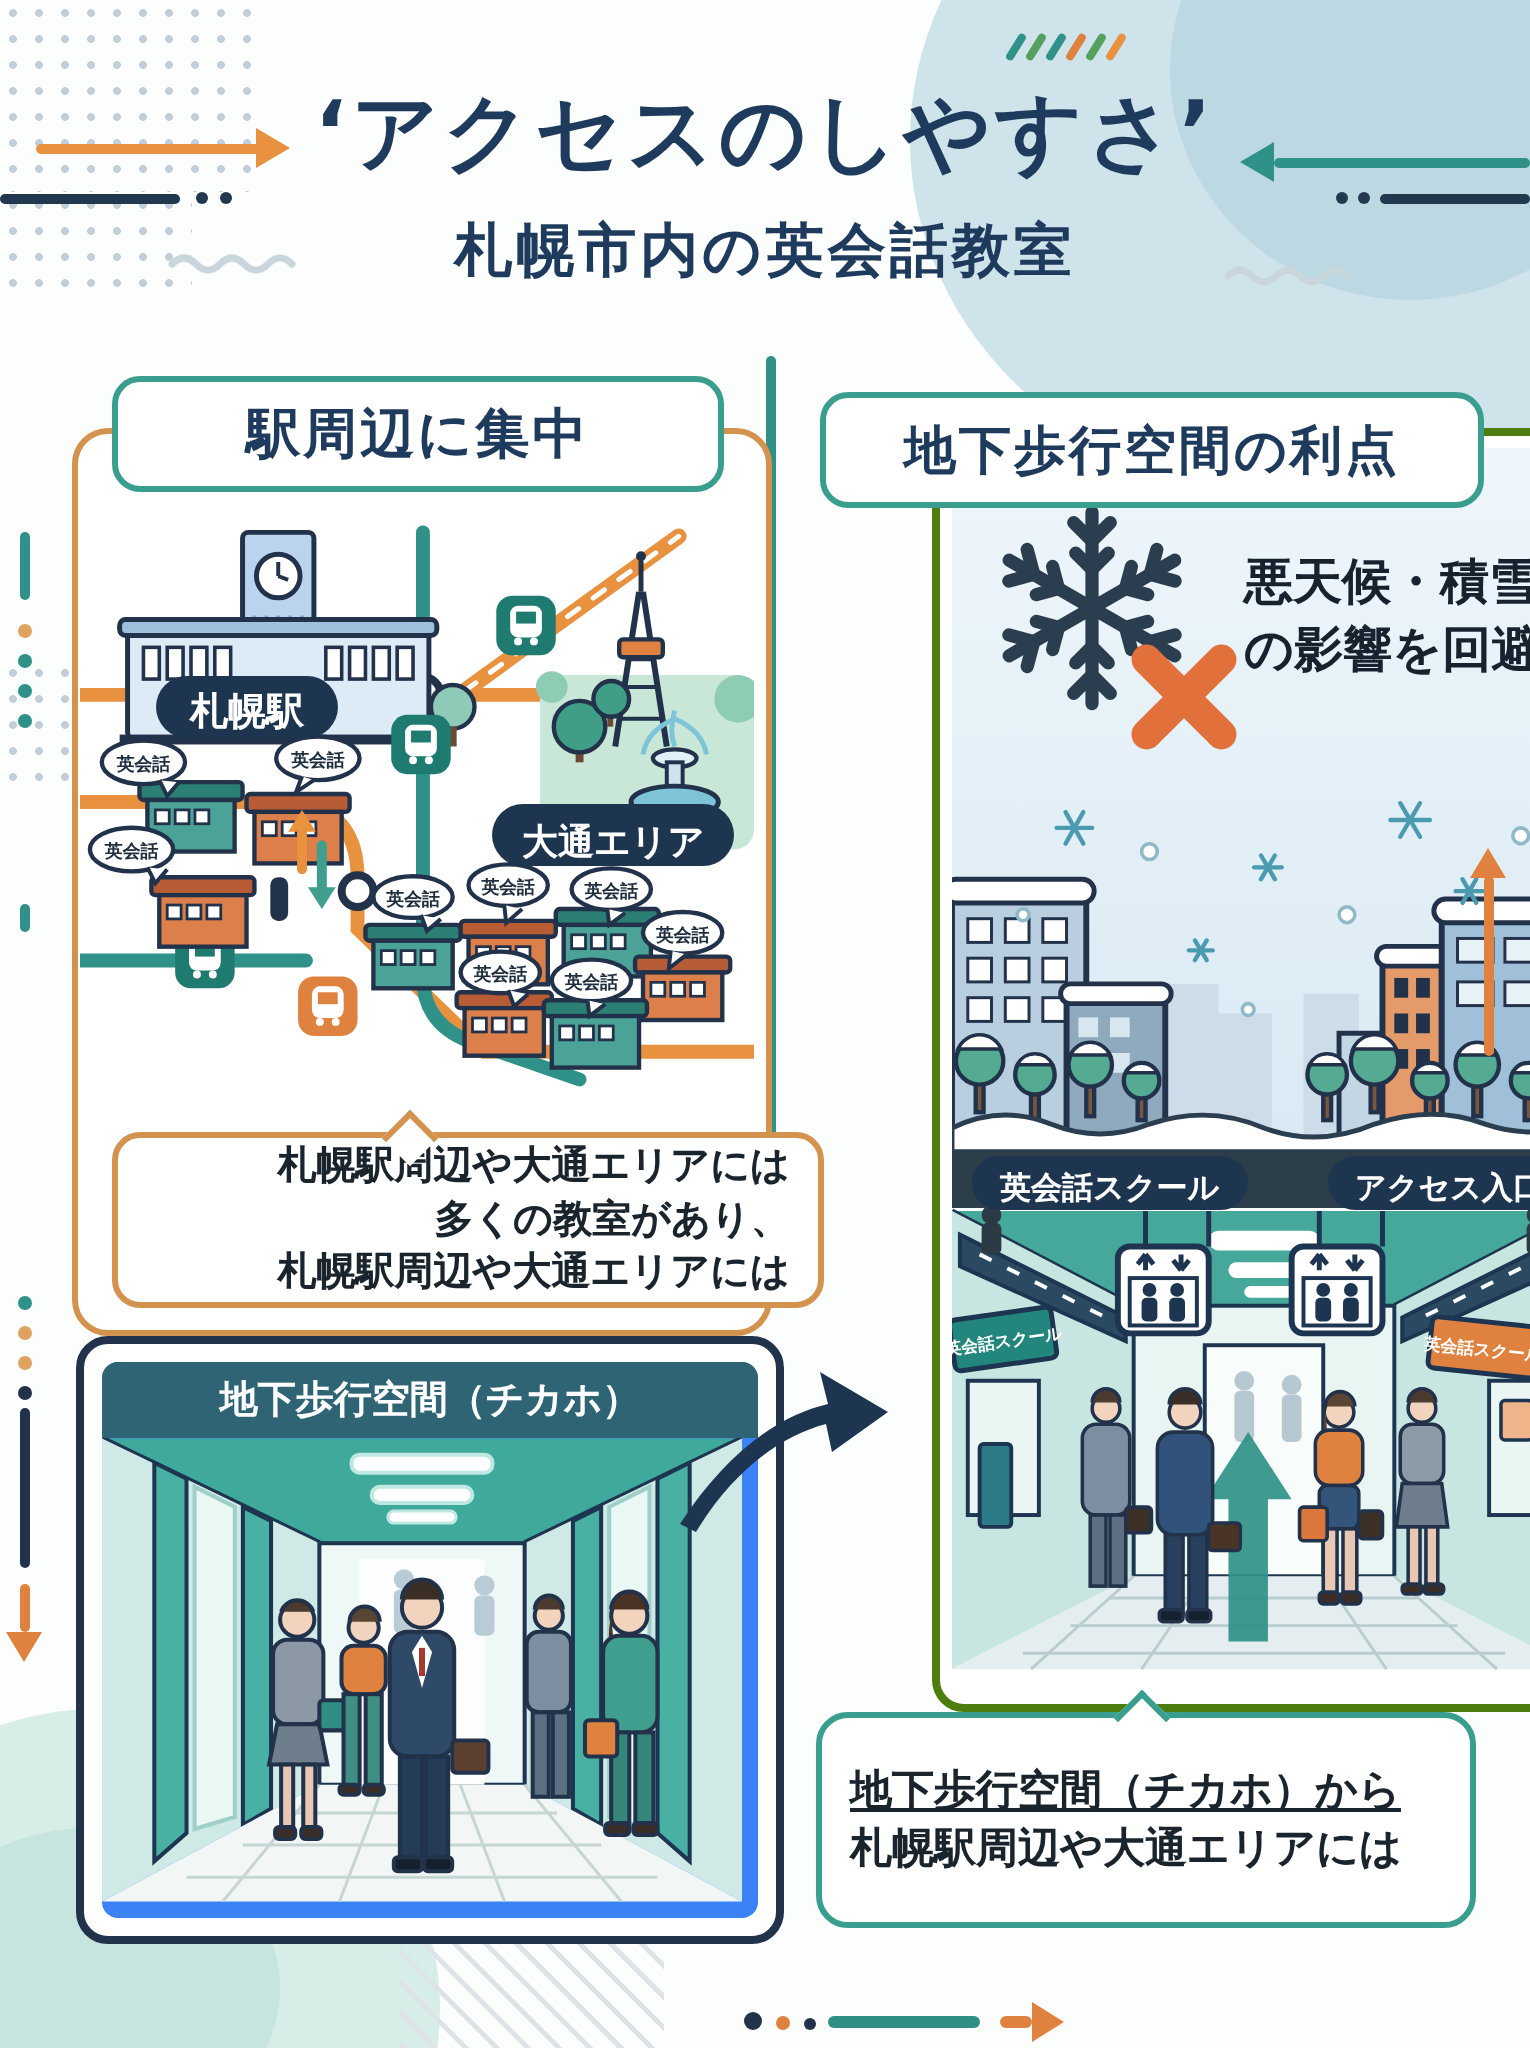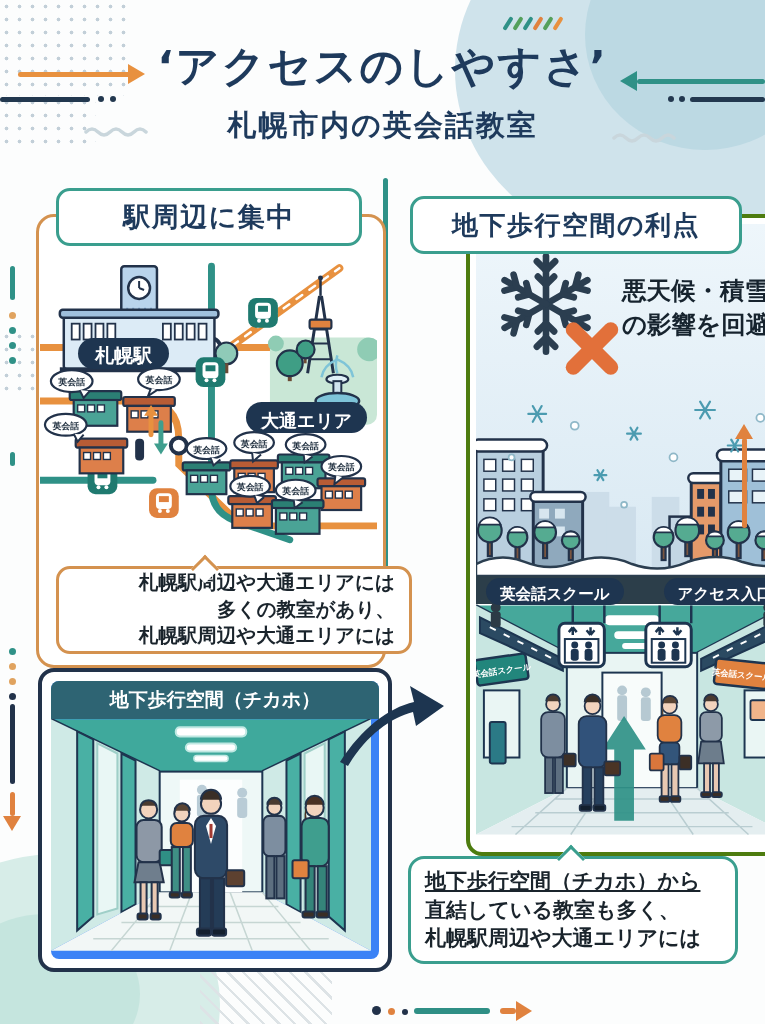--- a/index.html
+++ b/index.html
@@ -640,21 +640,20 @@
       </div>
     </div>
   </div>
   <div class="hbox" style="left:410px;top:196px;width:326px;height:52px;">
     <span style="font-size:26px;">地下歩行空間の利点</span>
   </div>
 
   <div class="caption" style="left:408px;top:856px;width:330px;height:108px;border:3.5px solid #3a9e8e;border-radius:16px;">
     <div class="pointer" style="left:150px;border-left:3.5px solid #3a9e8e;border-top:3.5px solid #3a9e8e;"></div>
     <div style="font-size:21px;text-decoration:underline;">地下歩行空間（チカホ）から</div>
-    <div style="font-size:21px;">直結している教室も多く、</div>
     <div style="font-size:21px;">札幌駅周辺や大通エリアには</div>
   </div>
 
   <div class="line" style="left:383px;top:178px;width:5px;height:458px;background:#2f9187;z-index:1;"></div>
   <div class="tri" style="left:375px;top:634px;border-left:10px solid transparent;border-right:10px solid transparent;border-top:15px solid #2f9187;z-index:1;"></div>
 
   <svg class="abs" style="left:336px;top:680px;z-index:7;" width="112" height="88" viewBox="0 0 112 88">
     <path d="M4,82 C26,48 52,28 78,22 L74,6 L108,26 L80,46 L77,32 C54,38 30,56 12,86 Z" fill="#1d3550"></path>
   </svg>
 

